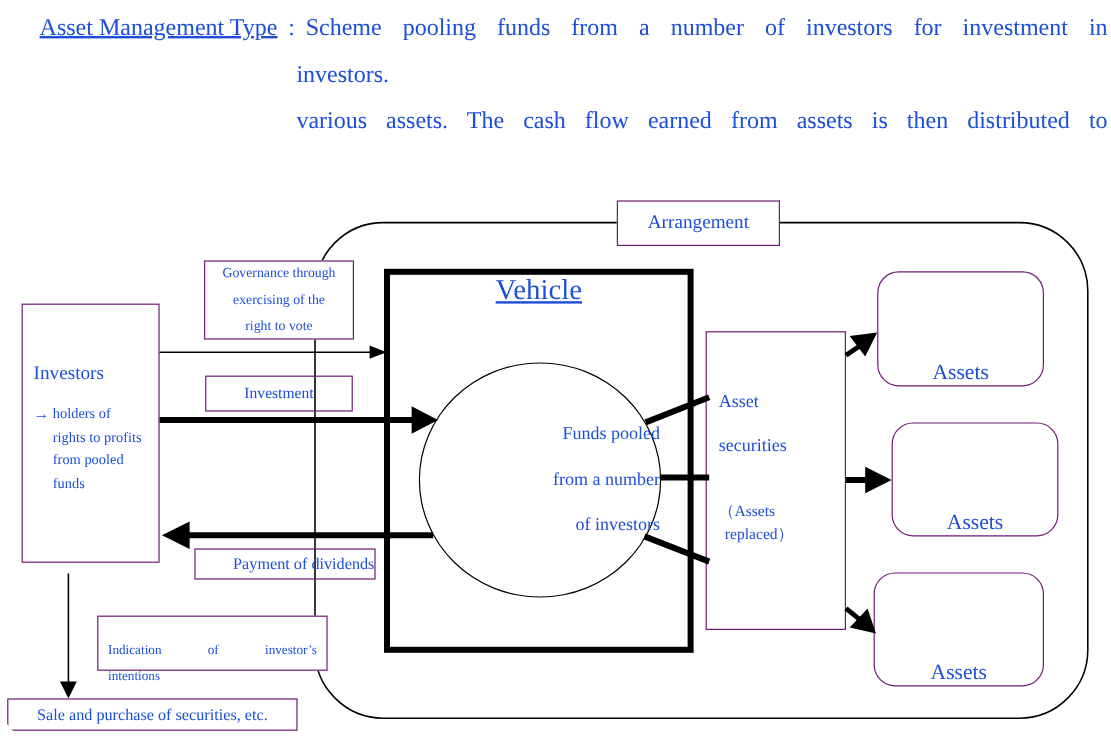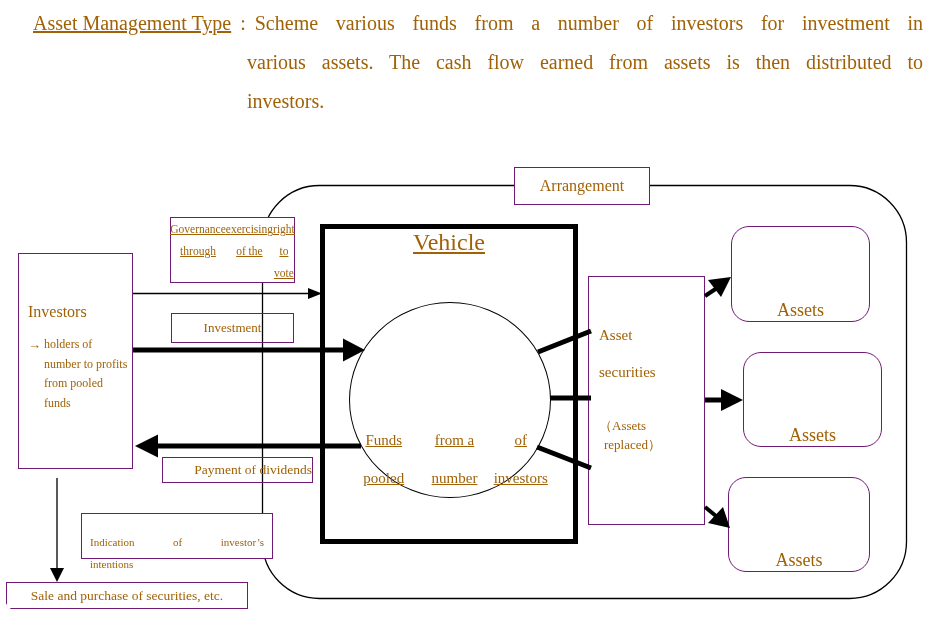--- a/index.html
+++ b/index.html
@@ -1,35 +1,35 @@
 <!DOCTYPE html>
 <html><head>
 <meta charset="utf-8">
 <style>
   html,body { margin:0; padding:0; background:#fff; }
   .stage {
     position:relative; width:926px; height:617px; background:#fff;
-    font-family:"Liberation Serif","DejaVu Serif",serif; color:#a16207; overflow:hidden;border-radius:32px;
+    font-family:"Liberation Serif","DejaVu Serif",serif; color:#1d4ed8; overflow:hidden;border-radius:32px;
   }
   .layer { position:absolute; left:0; top:0; width:926px; height:617px; pointer-events:none; }
 
   
   .title-block { position:absolute; left:33px; top:4px; width:890px; font-size:20px; line-height:39px; }
   .t-first { display:flex; }
   .t-label { text-decoration:underline; white-space:nowrap; }
   .t-colon { padding:0 9px; }
   .t-rest { flex:1; text-align:justify; text-align-last:justify; }
   .t-cont { margin-left:214px; }
   .just { text-align:justify; text-align-last:justify; }
 
   
   .box { position:absolute; border:1px solid #701a75; box-sizing:border-box; background:transparent; }
   .whitebg { background:#fff; }
   .center { display:flex; align-items:center; justify-content:center; text-align:center; }
-  .vcenter { display:flex; flex-direction:row; justify-content:center; text-align:center;text-decoration:underline; }
+  .vcenter { display:flex; flex-direction:column; justify-content:center; text-align:center; }
 
   #arrangement { left:514px; top:167px; width:136px; height:38px; font-size:16px; }
   #governance  { left:170px; top:217px; width:125px; height:66px; font-size:11.5px; line-height:22px; }
   #investment  { left:171px; top:313px; width:123px; height:30px; font-size:13px; }
   #payment     { left:162px; top:457px; width:151px; height:26px; font-size:13.5px;justify-content:flex-end; }
   #indication  { left:81px;  top:513px; width:192px; height:46px; font-size:11px; line-height:22px; padding:17px 8px; }
   #sale        { left:6px;   top:582px; width:242px; height:27px; font-size:13.5px; }
 
   #investors   { left:18px; top:253px; width:115px; height:216px; padding:46px 0 0 9px; }
   .inv-title   { font-size:16px; line-height:24px; }
@@ -55,24 +55,24 @@
 </style>
 </head>
 <body>
 
 <div class="stage">
 
   <div class="title-block">
     <div class="t-first">
       <span class="t-label">Asset Management Type</span>
       <span class="t-colon">:</span>
-      <span class="t-rest">Scheme various funds from a number of investors for investment in</span>
+      <span class="t-rest">Scheme pooling funds from a number of investors for investment in</span>
     </div>
+    <div class="t-cont">investors.</div>
     <div class="t-cont just">various assets. The cash flow earned from assets is then distributed to</div>
-    <div class="t-cont">investors.</div>
   </div>
 
   <svg class="layer" viewBox="0 0 926 617">
     <rect x="262.5" y="185.5" width="644" height="413" rx="57" fill="none" stroke="#000" stroke-width="1.3"></rect>
   </svg>
 
   <div class="box whitebg center" id="arrangement">
     <span>Arrangement</span>
   </div>
 
@@ -81,21 +81,21 @@
     <div>exercising of the</div>
     <div>right to vote</div>
   </div>
 
   <div class="box whitebg" id="investors">
     <div class="inv-title">Investors</div>
     <div class="inv-note">
       <span class="inv-bullet">→</span>
       <div>
         <div>holders of</div>
-        <div>number to profits</div>
+        <div>rights to profits</div>
         <div>from pooled</div>
         <div>funds</div>
       </div>
     </div>
   </div>
 
   <div class="box center" id="investment">
     <span>Investment</span>
   </div>
 

